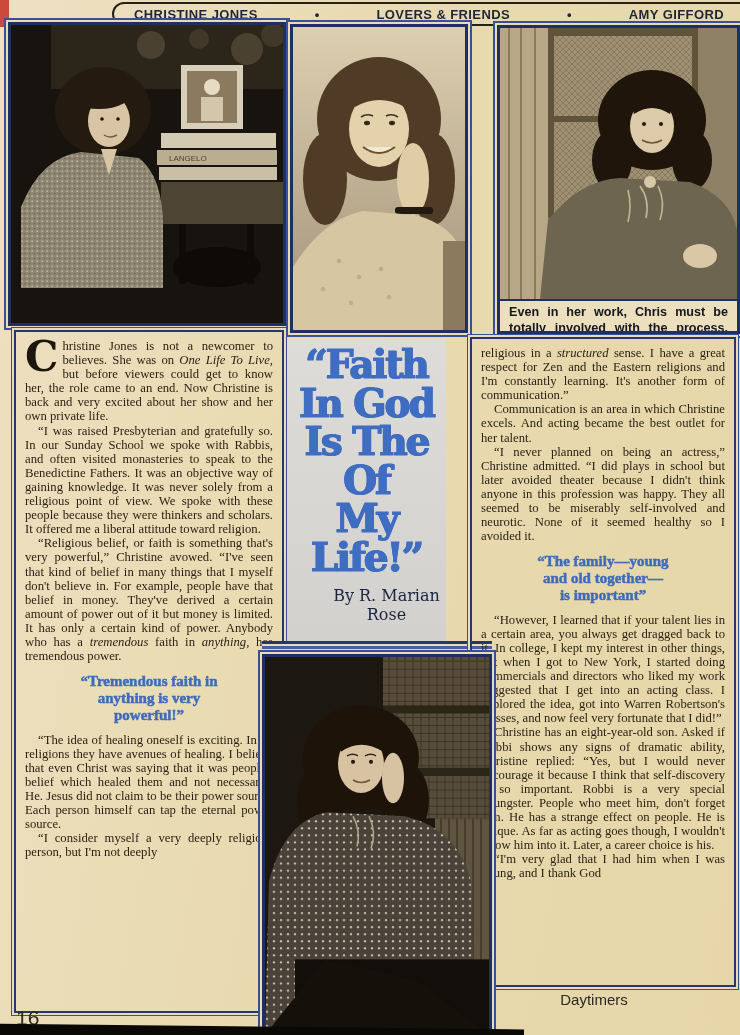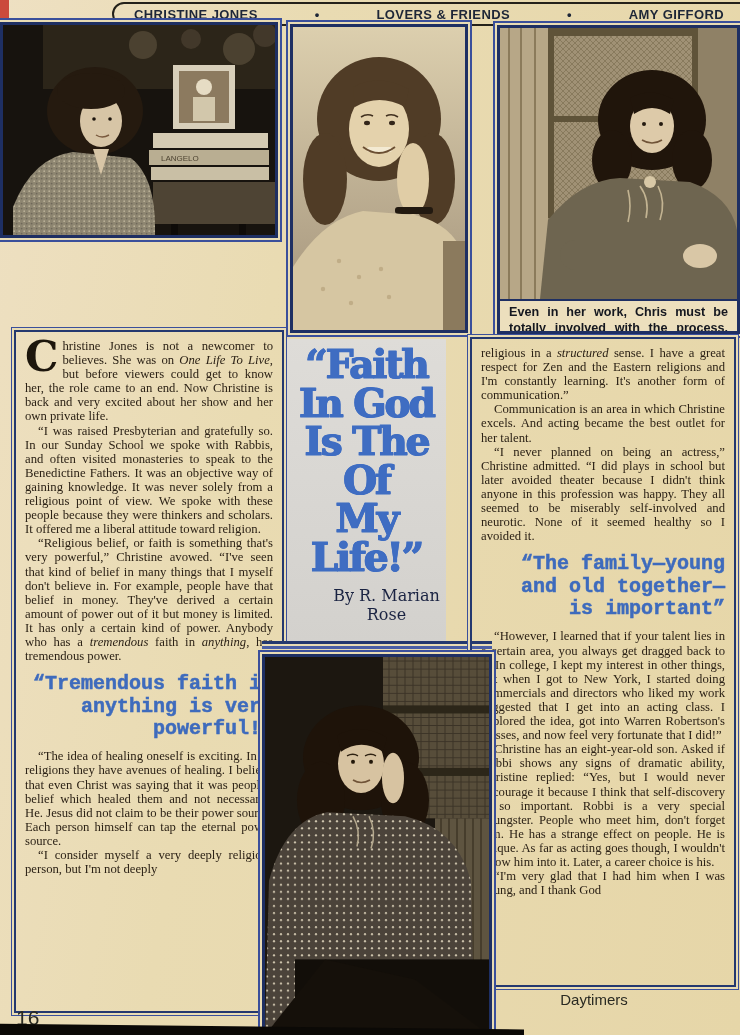--- a/index.html
+++ b/index.html
@@ -23,22 +23,22 @@
         font-size:12.6px;line-height:1.28;color:#14171f;text-align:justify;text-align-last:justify;
         padding:3px 9px 4px;border-top:2px solid #1e2f63;}
   .colframe{position:absolute;box-sizing:border-box;border:2px solid #24386f;
         box-shadow:0 0 0 2px #e9dcb4,0 0 0 3px #3a4f9b;padding:7px 9px;overflow:hidden;}
   
   .para{margin:0;font-size:12.7px;line-height:1.11;color:#2c2216;text-align:justify;}
   .para.ind{text-indent:13px;}
   .para .it{font-style:italic;}
   .dropcap{float:left;font-family:"DejaVu Serif",serif;font-weight:bold;font-size:42px;
         line-height:32px;margin:2px 4px 0 0;color:#1d160c;}
-  .pullquote{font-family:Liberation Mono, monospace;font-weight:bold;font-size:20px;line-height:1.12;
-        color:#3e6bbd;text-align:right;margin:10px 0 9px;-webkit-text-stroke:.5px #3e6bbd;}
+  .pullquote{font-family:Liberation Serif, serif;font-weight:bold;font-size:15px;line-height:1.12;
+        color:#3e6bbd;text-align:center;margin:10px 0 9px;-webkit-text-stroke:.5px #3e6bbd;}
   
   .title-block{position:absolute;left:287px;top:339px;width:159px;height:304px;box-sizing:border-box;
         background:linear-gradient(180deg,#dedcd8,#d3d1cd);text-align:center;padding-top:6px;}
   .title-lines div{font-family:"DejaVu Serif",serif;font-weight:bold;font-size:39px;line-height:.99;
         letter-spacing:-2px;color:#3f6dc2;-webkit-text-stroke:1.2px #3f6dc2;
         text-shadow:.6px 0 #3f6dc2,-.6px 0 #3f6dc2;}
   .byline{margin-top:9px;font-family:"DejaVu Serif",serif;font-weight:normal;font-size:16px;
         color:#1a2342;margin-left:40px;}
   .stripes{position:absolute;left:262px;top:641px;width:230px;height:13px;
         background:linear-gradient(180deg,#24386f 0 3px,#e9dcb4 3px 5px,#4a5ea6 5px 8px,#e9dcb4 8px 10px,#1e2f63 10px 13px);}
@@ -56,21 +56,21 @@
   <div class="red-edge"></div>
 
   <div class="header-capsule">
     <span>CHRISTINE JONES</span>
     <span>•</span>
     <span>LOVERS &amp; FRIENDS</span>
     <span>•</span>
     <span>AMY GIFFORD</span>
   </div>
 
-  <div class="frame" style="left:0;top:22px;width:278px;height:216px;">
+  <div class="frame" style="left:8px;top:22px;width:278px;height:304px;">
     <svg class="photo" style="height:263px" viewBox="0 0 272 263" preserveAspectRatio="none">
       <defs>
         <pattern id="hx1" width="5" height="5" patternUnits="userSpaceOnUse">
           <rect width="5" height="5" fill="#8e8671"></rect>
           <circle cx="1.2" cy="1.2" r="0.9" fill="#b9b097"></circle>
           <circle cx="3.6" cy="3.6" r="0.9" fill="#6f685a"></circle>
         </pattern>
       </defs>
       <rect width="272" height="263" fill="#17130e"></rect>
       <rect x="40" y="0" width="232" height="64" fill="#2c2519"></rect>

